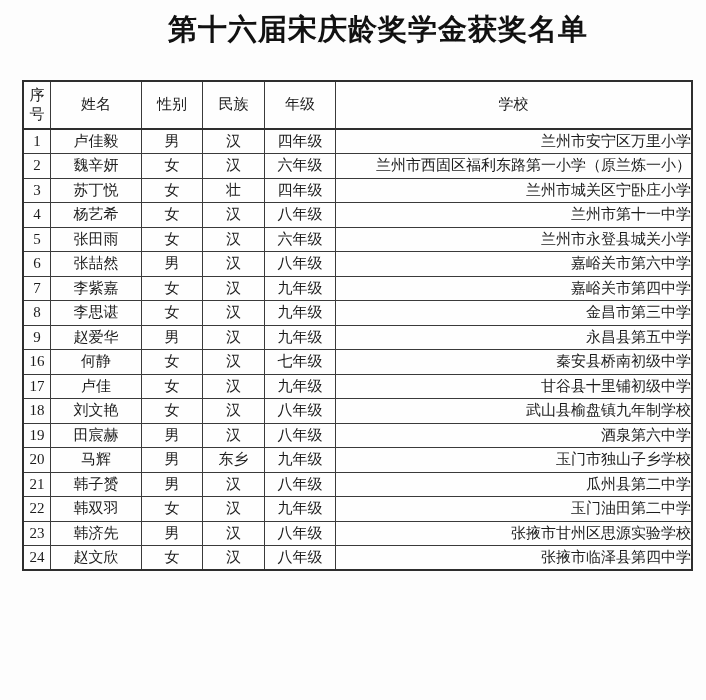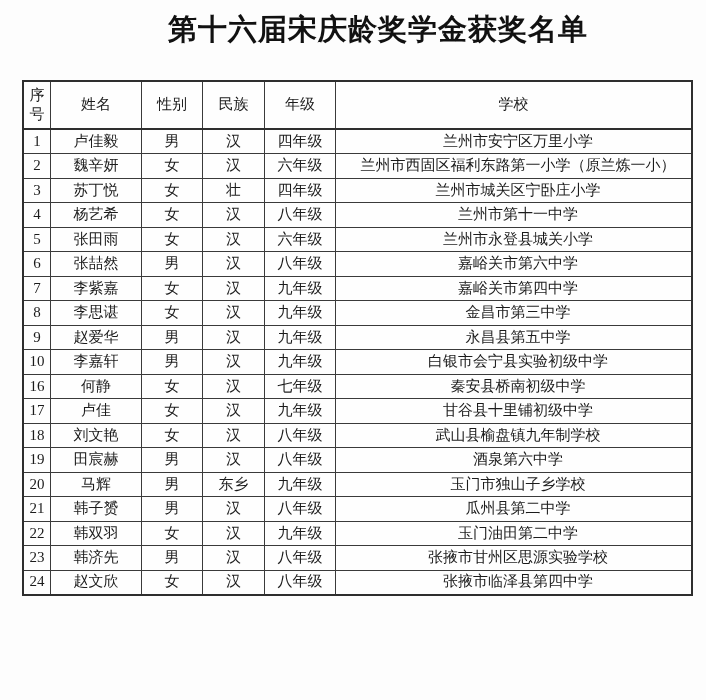--- a/index.html
+++ b/index.html
@@ -59,21 +59,21 @@
     white-space: nowrap;
   }
   
   .winners .col0 { width: 26px; }
   .winners .col1 { width: 90px; }
   .winners .col2 { width: 60px; }
   .winners .col3 { width: 61px; }
   .winners .col4 { width: 70px; }
   .winners .col5 { width: 355px; }
   
-  .winners td.col5 { text-align: center; padding-left: 9px; }
+  .winners td.col5 { text-align: right; padding-left: 9px; }
   
   .winners th.col0 { white-space: normal; line-height: 1.25; }
 </style>
 </head>
 <body>
 
 <h1 class="title">第十六届宋庆龄奖学金获奖名单</h1>
 
 <table class="winners">
   <thead>
@@ -153,28 +153,20 @@
       </tr>
       <tr>
         <td class="col0">9</td>
         <td class="col1">赵爱华</td>
         <td class="col2">男</td>
         <td class="col3">汉</td>
         <td class="col4">九年级</td>
         <td class="col5">永昌县第五中学</td>
       </tr>
       <tr>
-        <td class="col0">10</td>
-        <td class="col1">李嘉轩</td>
-        <td class="col2">男</td>
-        <td class="col3">汉</td>
-        <td class="col4">九年级</td>
-        <td class="col5">白银市会宁县实验初级中学</td>
-      </tr>
-      <tr>
         <td class="col0">16</td>
         <td class="col1">何静</td>
         <td class="col2">女</td>
         <td class="col3">汉</td>
         <td class="col4">七年级</td>
         <td class="col5">秦安县桥南初级中学</td>
       </tr>
       <tr>
         <td class="col0">17</td>
         <td class="col1">卢佳</td>

